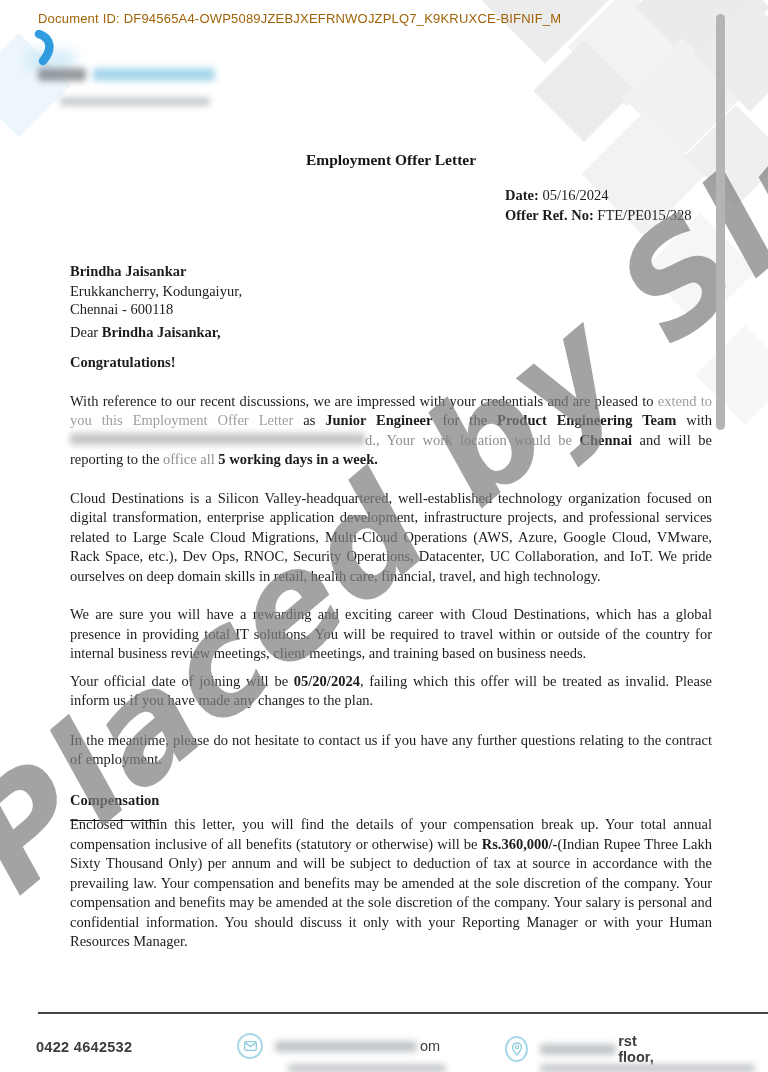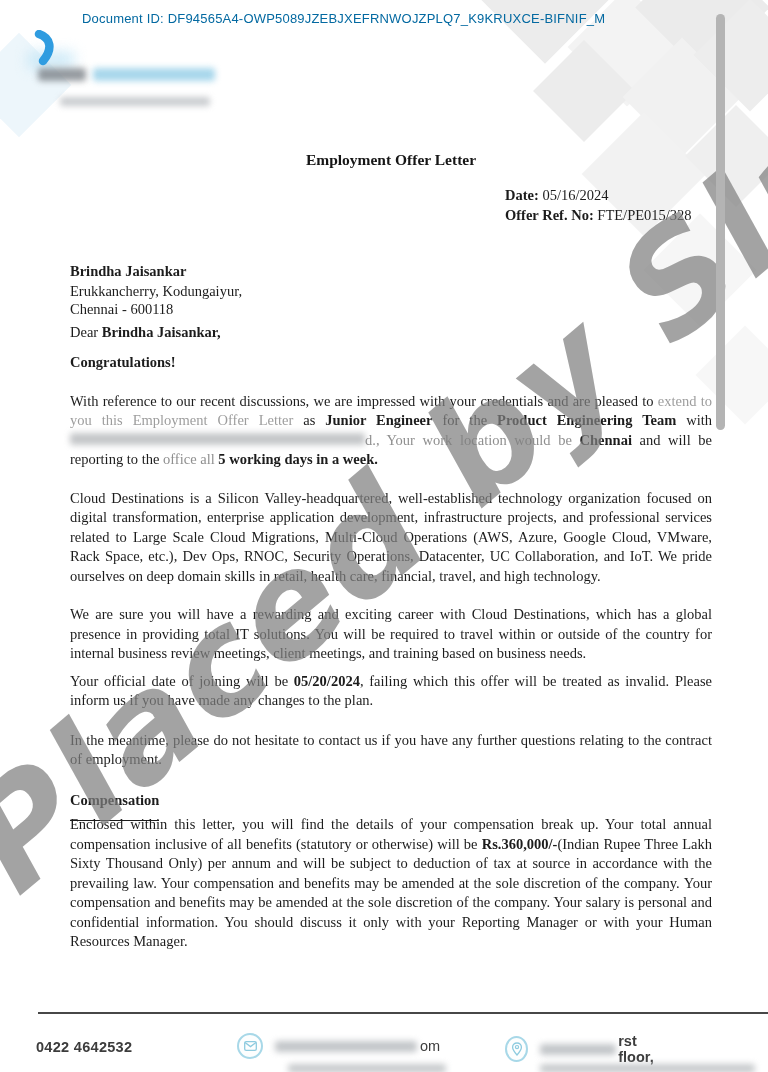--- a/index.html
+++ b/index.html
@@ -13,23 +13,22 @@
   .bg-pattern { position:absolute; inset:0; z-index:0; }
   .dia { position:absolute; transform:rotate(45deg); }
   
   .scrollbar-thumb {
     position:absolute; right:43px; top:14px; width:9px; height:416px;
     background:#b4b4b4; border-radius:5px; z-index:6;
   }
   
   .doc-id {
     position:absolute; top:11px; left:38px; z-index:2;
-    font-family:"Liberation Sans", sans-serif; font-size:13px; color:#0369a1;
+    font-family:"Liberation Sans", sans-serif; font-size:13px; color:#a16207;
     letter-spacing:.2px;
-    margin-left:44px;
   }
   .logo { position:absolute; top:30px; left:34px; z-index:2; }
   .logo-glow { position:absolute; left:-6px; top:22px; width:46px; height:16px;
     background:#bfe4f5; filter:blur(7px); opacity:.8; }
   .swoosh { position:relative; z-index:1; }
   .logo-line1 { position:absolute; top:37px; left:4px; white-space:nowrap; }
   .r-bar { display:inline-block; border-radius:3px; filter:blur(3px); }
   .lb-dark  { width:48px;  height:13px; background:#7d8389; opacity:.8; }
   .lb-blue  { width:122px; height:13px; background:#9fd3ea; opacity:.9; margin-left:7px; }
   .logo-line2 { position:absolute; top:62px; left:26px; }

